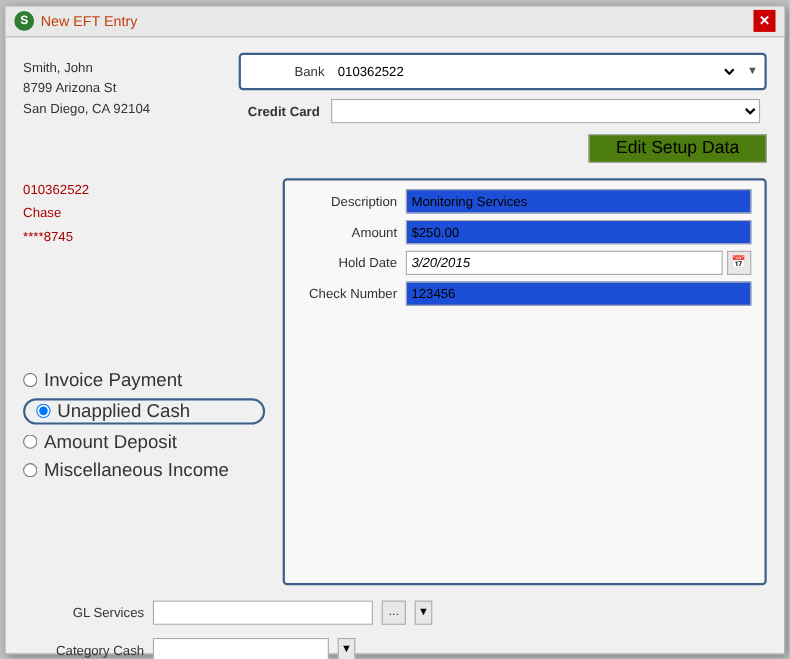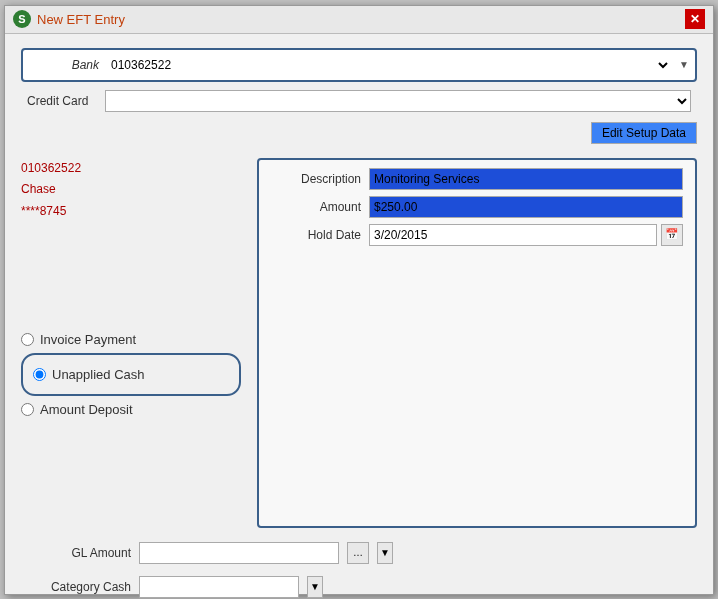--- a/index.html
+++ b/index.html
@@ -100,21 +100,20 @@
       border: 2px solid #3a5f8a;
       border-radius: 4px;
       padding: 4px 6px;
       background: white;
     }
     .bank-label {
       font-size: 12px;
       color: #333;
       width: 70px;
       text-align: right;
-      font-style: italic;
     }
     .bank-select {
       flex: 1;
       height: 22px;
       border: none;
       outline: none;
       font-size: 12px;
       background: white;
       cursor: pointer;
     }
@@ -125,39 +124,40 @@
     .credit-card-row {
       display: flex;
       align-items: center;
       gap: 8px;
       padding: 4px 6px;
     }
     .credit-label {
       font-size: 12px;
       color: #333;
       width: 70px;
-      text-align: left;
+      text-align: center;
+      font-weight: bold;
     }
     .credit-select {
       flex: 1;
       height: 22px;
       border: 1px solid #aaa;
       font-size: 12px;
       background: white;
       cursor: pointer;
     }
     .edit-setup-row {
       display: flex;
       justify-content: flex-end;
       padding: 2px 0;
     }
     .edit-setup-btn {
-      padding: 3px 10px;
-      font-size: 12px;
-      background: #3b82f6;
+      padding: 3px 24px;
+      font-size: 16px;
+      background: #4d7c0f;
       border: 1px solid #aaa;
       cursor: pointer;
     }
     .account-detail {
       flex: 0 0 160px;
     }
     .account-detail .bank-id {
       color: #aa0000;
       font-size: 12px;
       line-height: 1.8;
@@ -176,28 +176,28 @@
     }
     .radio-row {
       display: flex;
       align-items: center;
       gap: 6px;
     }
     .radio-row input[type="radio"] {
       cursor: pointer;
     }
     .radio-label {
-      font-size: 13px;
+      font-size: 17px;
       color: #333;
       cursor: pointer;
     }
     .unapplied-radio-row {
       border: 2px solid #3a5f8a;
       border-radius: 14px;
-      padding: 12px 10px;
+      padding: 0 10px;
       display: flex;
       align-items: center;
       gap: 6px;
     }
     .details-box {
       flex: 1;
       border: 2px solid #3a5f8a;
       border-radius: 4px;
       padding: 8px 12px;
       background: #f8f8f8;
@@ -224,20 +224,21 @@
       padding: 2px 4px;
       background: #1d4ed8;
     }
     .date-input {
       flex: 1;
       height: 22px;
       border: 1px solid #aaa;
       font-size: 12px;
       padding: 2px 4px;
       background: white;
+      font-style: italic;
     }
     .date-row {
       display: flex;
       align-items: center;
       gap: 4px;
       flex: 1;
     }
     .calendar-btn {
       width: 22px;
       height: 22px;
@@ -316,20 +317,25 @@
       <div class="app-icon">S</div>
       <span class="title-text">New EFT Entry</span>
     </div>
     <button class="close-btn">✕</button>
   </div>
 
   <div class="dialog-body">
 
     <div class="top-section">
 
+      <div class="customer-info">
+        <div class="customer-name">Smith, John</div>
+        <div class="customer-name">8799 Arizona St</div>
+        <div class="customer-name">San Diego, CA  92104</div>
+      </div>
 
       <div class="bank-section">
         <div class="bank-row">
           <span class="bank-label">Bank</span>
           <select class="bank-select">
             <option>010362522</option>
           </select>
           <span class="bank-dropdown-icon">▼</span>
         </div>
         <div class="credit-card-row">
@@ -359,45 +365,53 @@
             <label for="invoice_payment" class="radio-label">Invoice Payment</label>
           </div>
           <div class="unapplied-radio-row">
             <input type="radio" name="payment_type" id="unapplied_cash" checked="" style="">
             <label for="unapplied_cash" class="radio-label">Unapplied Cash</label>
           </div>
           <div class="radio-row">
             <input type="radio" name="payment_type" id="advance_deposit" style="">
             <label for="advance_deposit" class="radio-label">Amount Deposit</label>
           </div>
+          <div class="radio-row">
+            <input type="radio" name="payment_type" id="misc_income" style="">
+            <label for="misc_income" class="radio-label">Miscellaneous Income</label>
+          </div>
         </div>
       </div>
 
       <div class="details-box">
         <div class="detail-row">
           <span class="detail-label">Description</span>
           <input type="text" class="detail-input" value="Monitoring Services" style="">
         </div>
         <div class="detail-row">
           <span class="detail-label">Amount</span>
           <input type="text" class="detail-input" value="$250.00" style="">
         </div>
         <div class="detail-row">
           <span class="detail-label">Hold Date</span>
           <div class="date-row">
             <input type="text" class="date-input" value="3/20/2015" style="">
             <button class="calendar-btn">📅</button>
           </div>
         </div>
+        <div class="detail-row">
+          <span class="detail-label">Check Number</span>
+          <input type="text" class="detail-input" value="123456" style="">
+        </div>
       </div>
     </div>
 
     <div class="form-section">
       <div class="form-row">
-        <span class="form-label">GL Amount</span>
+        <span class="form-label">GL Services</span>
         <input type="text" class="form-input" style="">
         <button class="lookup-btn">…</button>
         <button class="lookup-btn2">▼</button>
       </div>
       <div class="form-row">
         <span class="form-label">Category Cash</span>
         <input type="text" class="form-input-wide" style="">
         <button class="lookup-btn2">▼</button>
       </div>
     </div>

